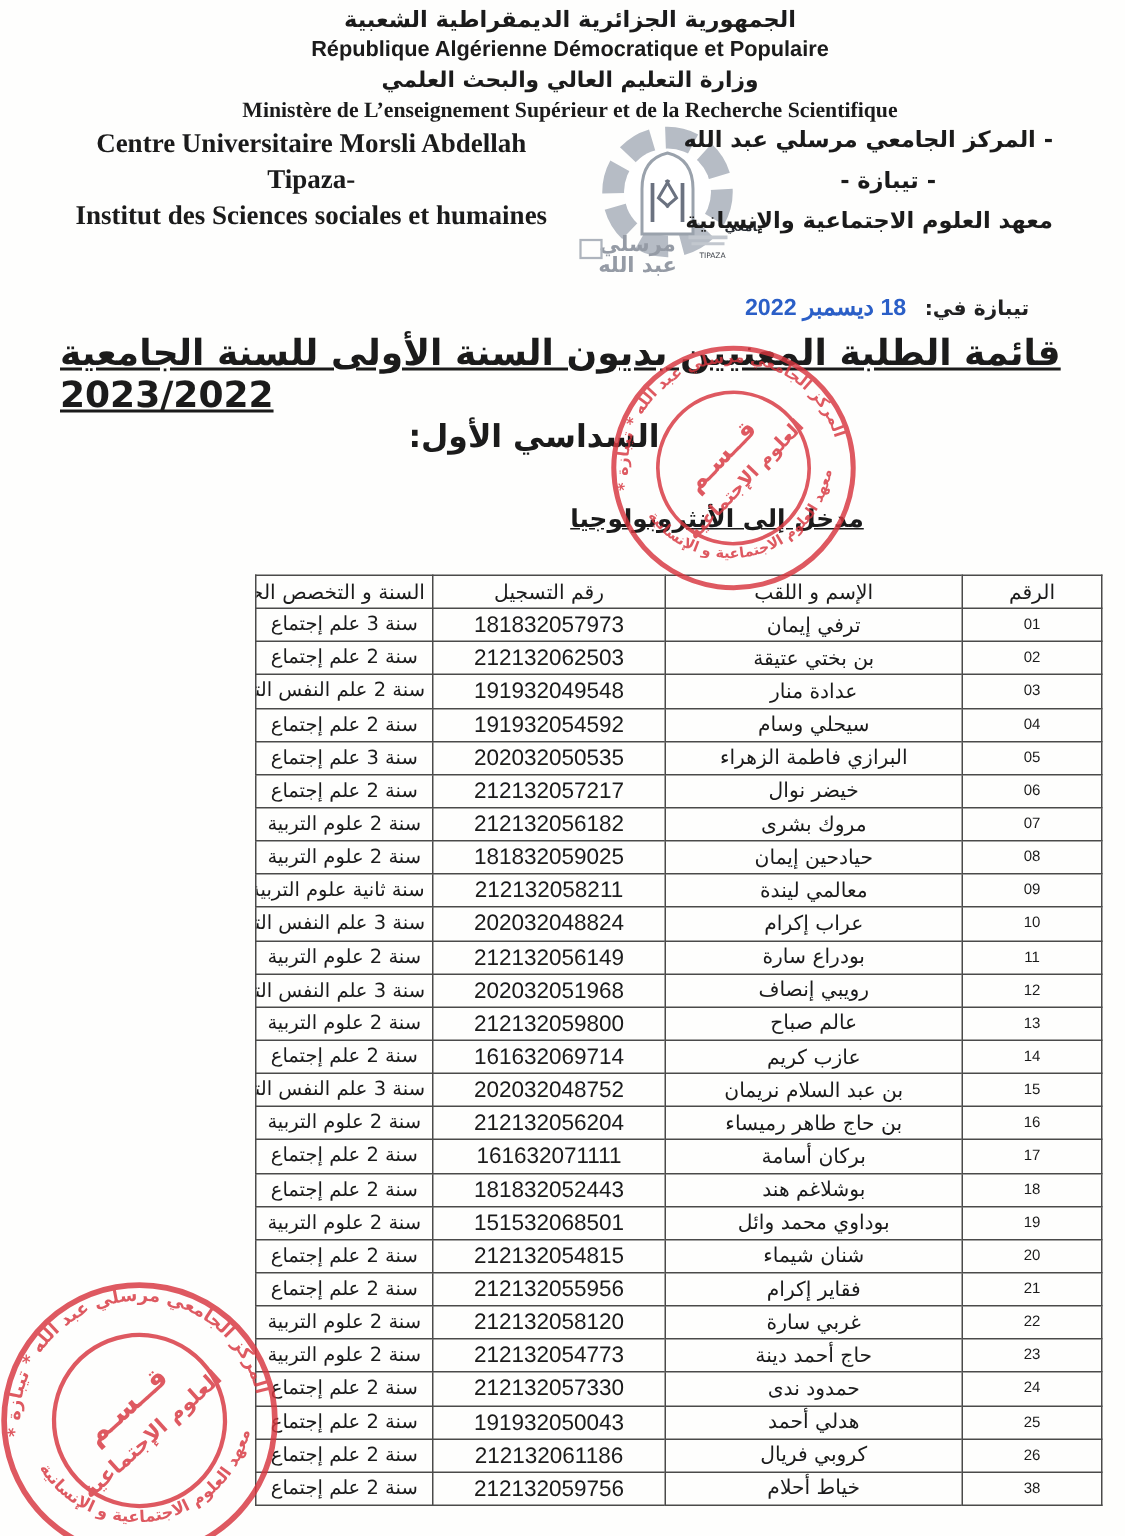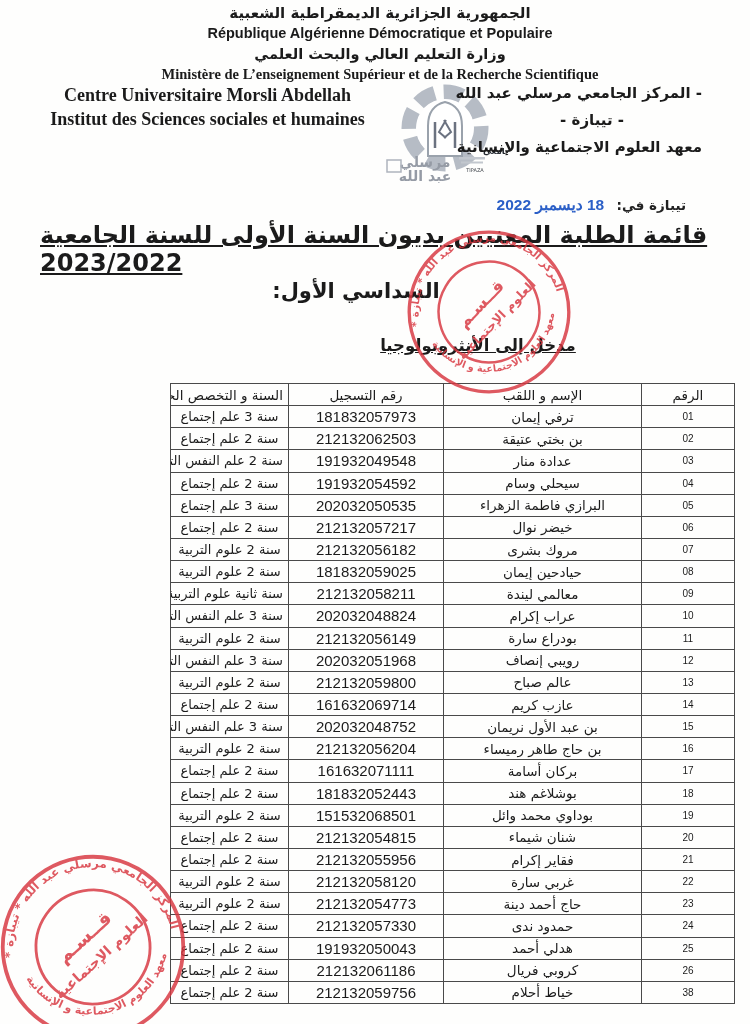--- a/index.html
+++ b/index.html
@@ -77,20 +77,21 @@
 </head>
 <body>
 
 <div class="abs center-line ar-b l1">الجمهورية الجزائرية الديمقراطية الشعبية</div>
 <div class="abs center-line fr-sans l2">République Algérienne Démocratique et Populaire</div>
 <div class="abs center-line ar-b l3">وزارة التعليم العالي والبحث العلمي</div>
 <div class="abs center-line fr-serif l4">Ministère de L’enseignement Supérieur et de la Recherche Scientifique</div>
 
 <div class="abs left-block fr-serif">
   <div>Centre Universitaire Morsli  Abdellah</div>
+  <div>Tipaza-</div>
   <div>Institut des Sciences sociales et humaines</div>
 </div>
 
 <svg class="abs logo" viewBox="0 0 122 112">
   <g>
     <circle cx="62" cy="46" r="36" fill="none" stroke="#b6bcc5" stroke-width="15" stroke-dasharray="19 9"></circle>
     <circle cx="62" cy="46" r="29" fill="#ffffff" stroke="none"></circle>
     <path d="M45,74 L45,44 Q45,24 62,20 Q79,24 79,44 L79,74 Z" fill="#ffffff" stroke="#9aa2ac" stroke-width="2"></path>
     <path d="M52,66 L52,40 M72,66 L72,40" stroke="#6b7280" stroke-width="2.5" fill="none"></path>
     <path d="M63,38 L56,50 L63,56 M61,38 L68,50 L61,56" stroke="#6b7280" stroke-width="2" fill="none"></path>
@@ -215,21 +216,21 @@
           <td class="c3">سنة 2 علوم التربية</td>
         </tr>
         <tr>
           <td class="c0">14</td>
           <td class="c1">عازب كريم</td>
           <td class="c2">161632069714</td>
           <td class="c3">سنة 2 علم إجتماع</td>
         </tr>
         <tr>
           <td class="c0">15</td>
-          <td class="c1">بن عبد الأول نريمان</td>
+          <td class="c1">بن عبد السلام نريمان</td>
           <td class="c2">202032048752</td>
           <td class="c3">سنة 3 علم النفس التربوي</td>
         </tr>
         <tr>
           <td class="c0">16</td>
           <td class="c1">بن حاج طاهر رميساء</td>
           <td class="c2">212132056204</td>
           <td class="c3">سنة 2 علوم التربية</td>
         </tr>
         <tr>

